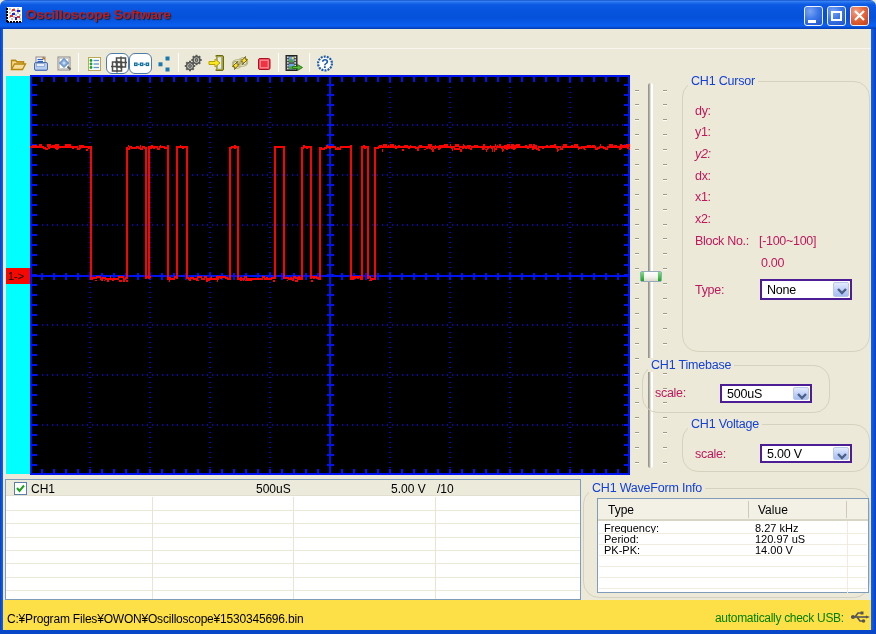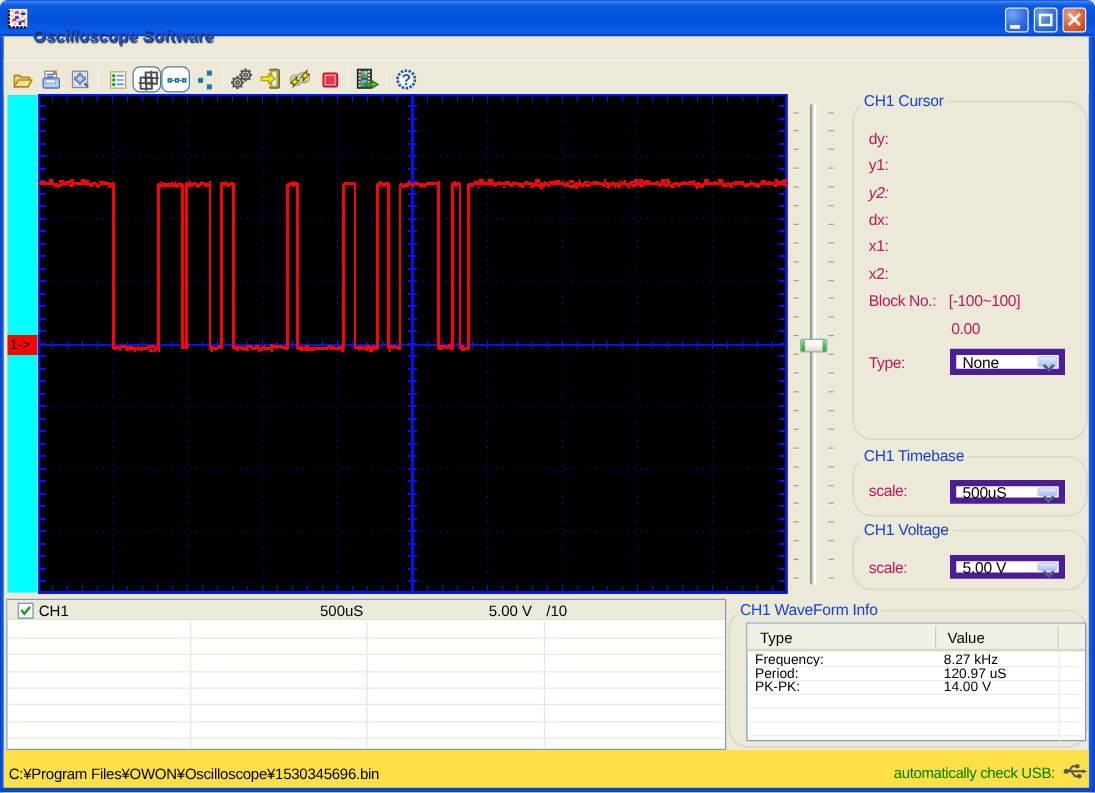--- a/index.html
+++ b/index.html
@@ -8,21 +8,21 @@
 #win { position:absolute; left:0; top:0; width:876px; height:634px; }
 .abs { position:absolute; }
 
 
 #titlebar { left:0; top:0; width:876px; height:29px; border-radius:6px 6px 0 0;
   background:linear-gradient(to bottom,#0d47c8 0%,#3a86f3 4%,#2571ec 8%,#0c5ae4 16%,#0653dd 42%,#0551da 60%,#0859e6 78%,#0a5ff0 89%,#0746c4 97%,#003ab8 100%);
 }
 #borderL { left:0; top:29px; width:3px; height:605px; background:linear-gradient(to right,#0542c6,#1662ec); }
 #borderR { left:871px; top:29px; width:5px; height:605px; background:linear-gradient(to left,#0542c6,#1662ec); }
 #borderB { left:0; top:630px; width:876px; height:4px; background:#0747c8; }
-#title-text { left:26px; top:7px; color:#1d4ed8; font-size:13.5px; font-weight:bold; letter-spacing:0; text-shadow:1px 1px 1px #123;margin-top:14px; }
+#title-text { left:26px; top:7px; color:#b91c1c; font-size:13.5px; font-weight:bold; letter-spacing:0; text-shadow:1px 1px 1px #123; }
 .capbtn { top:6px; width:19px; height:20px; border:1px solid #eef2fb; border-radius:3px; }
 .capbtn.blue { background:radial-gradient(circle at 30% 25%,#7ba4f3 0%,#3b77e8 45%,#1f50c8 100%); }
 #btn-close { background:radial-gradient(circle at 30% 25%,#f0a086 0%,#e4683c 45%,#c33c12 100%); }
 .glyph { position:absolute; color:#fff; }
 
 
 #menubar { left:0; top:29px; width:871px; height:19px; background:#ece9d8; font-size:12px; letter-spacing:-0.4px; color:#000; }
 .mi { position:absolute; top:3px; }
 #toolbar { left:3px; top:48px; width:868px; height:27px; background:#ece9d8; border-top:1px solid #f8f6ee; }
 .sep { position:absolute; top:4px; width:1px; height:19px; background:#c6c3b2; border-right:1px solid #fff; }
@@ -38,21 +38,21 @@
 .tickL { position:absolute; left:635px; width:4px; height:2px; background:#9c9989; border-bottom:1px solid #fdfdf6;}
 .tickR { position:absolute; left:663px; width:4px; height:2px; background:#9c9989; border-bottom:1px solid #fdfdf6;}
 #thumb { left:640px; top:271px; width:22px; height:11px; border:1px solid #95a9b9; border-radius:2px; background:linear-gradient(to bottom,#ffffff 0%,#f4f3ee 55%,#dad7cc 100%); }
 #thumb::before { content:""; position:absolute; left:0; top:0; width:3px; height:9px; background:linear-gradient(to bottom,#7ce084,#17a81f); }
 #thumb::after { content:""; position:absolute; right:0; top:0; width:3px; height:9px; background:linear-gradient(to bottom,#7ce084,#17a81f); }
 
 
 .group { position:absolute; border:1px solid #d5d2bf; border-radius:16px; }
 .gtitle { position:absolute; top:-8px; left:5px; background:#ece9d8; padding:0 3px; color:#1441d8; font-size:12.5px; letter-spacing:-0.2px; white-space:nowrap; }
 .lbl { position:absolute; font-size:12.5px; letter-spacing:-0.3px; color:#be185d; }
-.combo { position:absolute; border:5px solid #4c1d95; background:#fff; font-size:12.5px; letter-spacing:-0.2px; }
+.combo { position:absolute; border:2px solid #4c1d95; background:#fff; font-size:12.5px; letter-spacing:-0.2px; }
 .combo .ct { position:absolute; left:5px; top:50%; transform:translateY(-50%); }
 .combo .cb { position:absolute; right:1px; top:1px; bottom:1px; width:16px; background:linear-gradient(to bottom,#e3ebfd 0%,#c2d2fb 50%,#a8bef2 100%); border:1px solid #b7c8e8; border-radius:2px; }
 .combo .cb svg { position:absolute; left:2px; top:4px; }
 
 
 #chtable { left:5px; top:479px; width:576px; height:121px; background:#fff; border:1px solid #7f9db9; }
 #chrow1 { position:absolute; left:0; top:0; width:574px; height:16px; background:#eceadb; border-bottom:1px solid #e2dfd0; font-size:12px; }
 .tcell { position:absolute; top:2px; }
 .hline { position:absolute; left:0; width:574px; height:1px; background:#ebe8da; }
 .vline { position:absolute; top:17px; width:1px; height:102px; background:#e8e5d6; }
@@ -506,21 +506,21 @@
     <div class="combo" style="left:77px;top:197px;width:92px;height:21px;">
       <span class="ct">None</span>
       <span class="cb">
           <svg width="12" height="10" viewBox="0 0 12 10">
             <path d="M2 2 L6 6 L10 2" fill="none" stroke="#4d6185" stroke-width="2.4"></path>
           </svg>
         </span>
     </div>
   </div>
 
-  <div class="group" style="left:682px;top:365px;width:188px;height:48px;">
+  <div class="group" style="left:642px;top:365px;width:188px;height:48px;">
     <span class="gtitle">CH1 Timebase</span>
     <span class="lbl" style="left:12px;top:20px;">scale:</span>
     <div class="combo" style="left:77px;top:18px;width:92px;height:19px;">
       <span class="ct">500uS</span>
       <span class="cb">
           <svg width="12" height="10" viewBox="0 0 12 10">
             <path d="M2 2 L6 6 L10 2" fill="none" stroke="#4d6185" stroke-width="2.4"></path>
           </svg>
         </span>
     </div>

